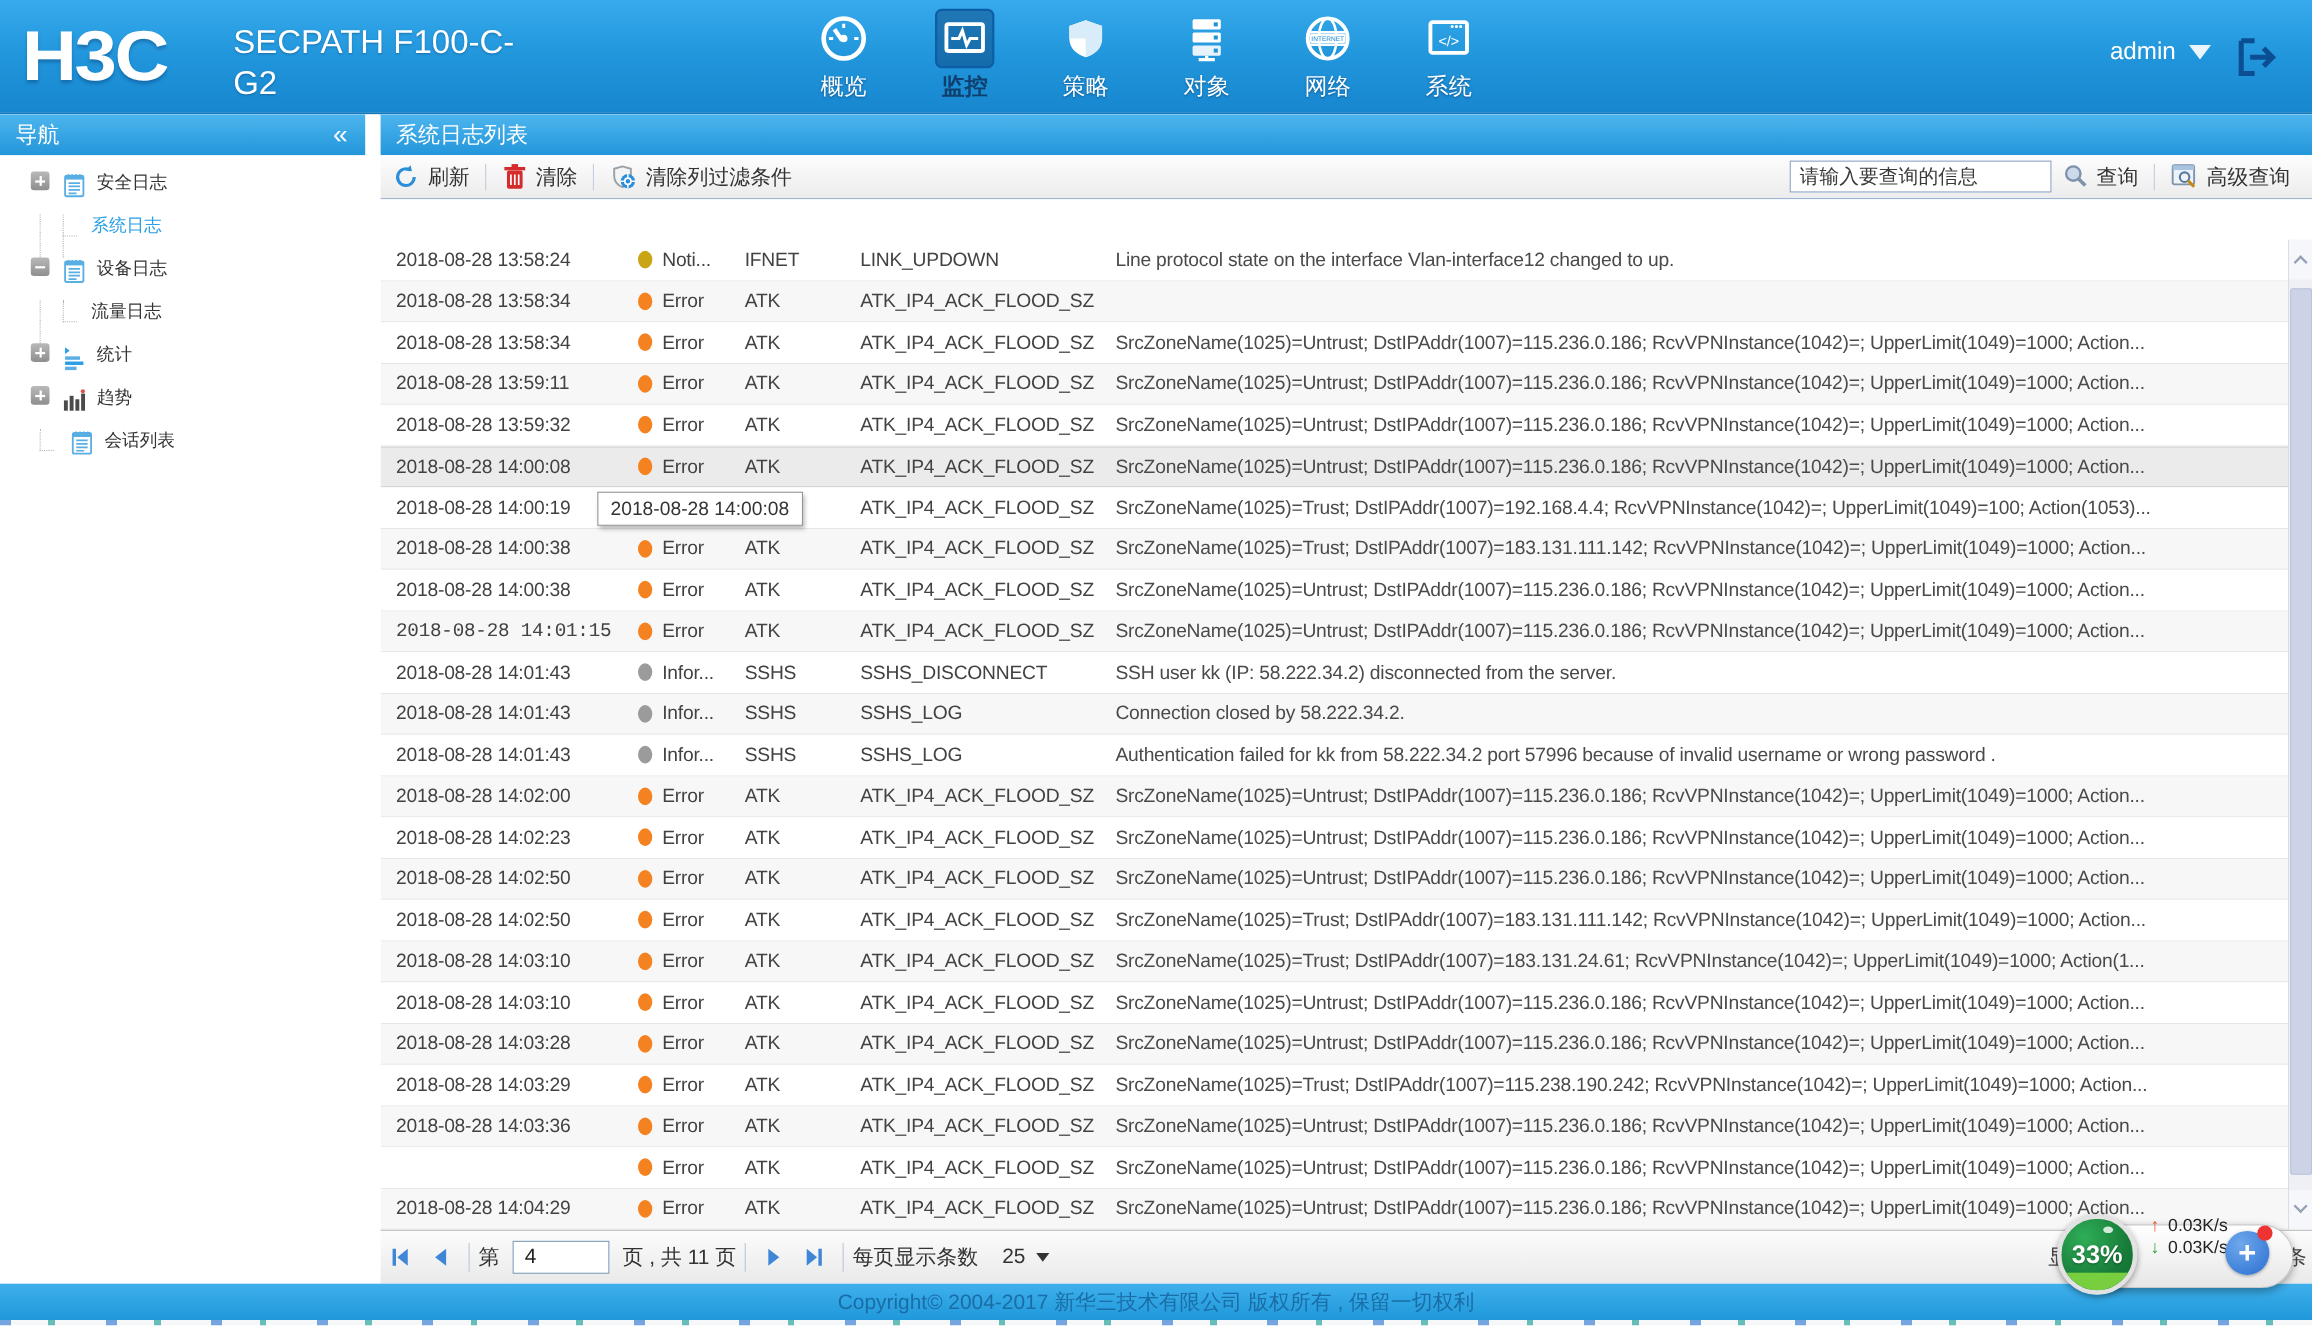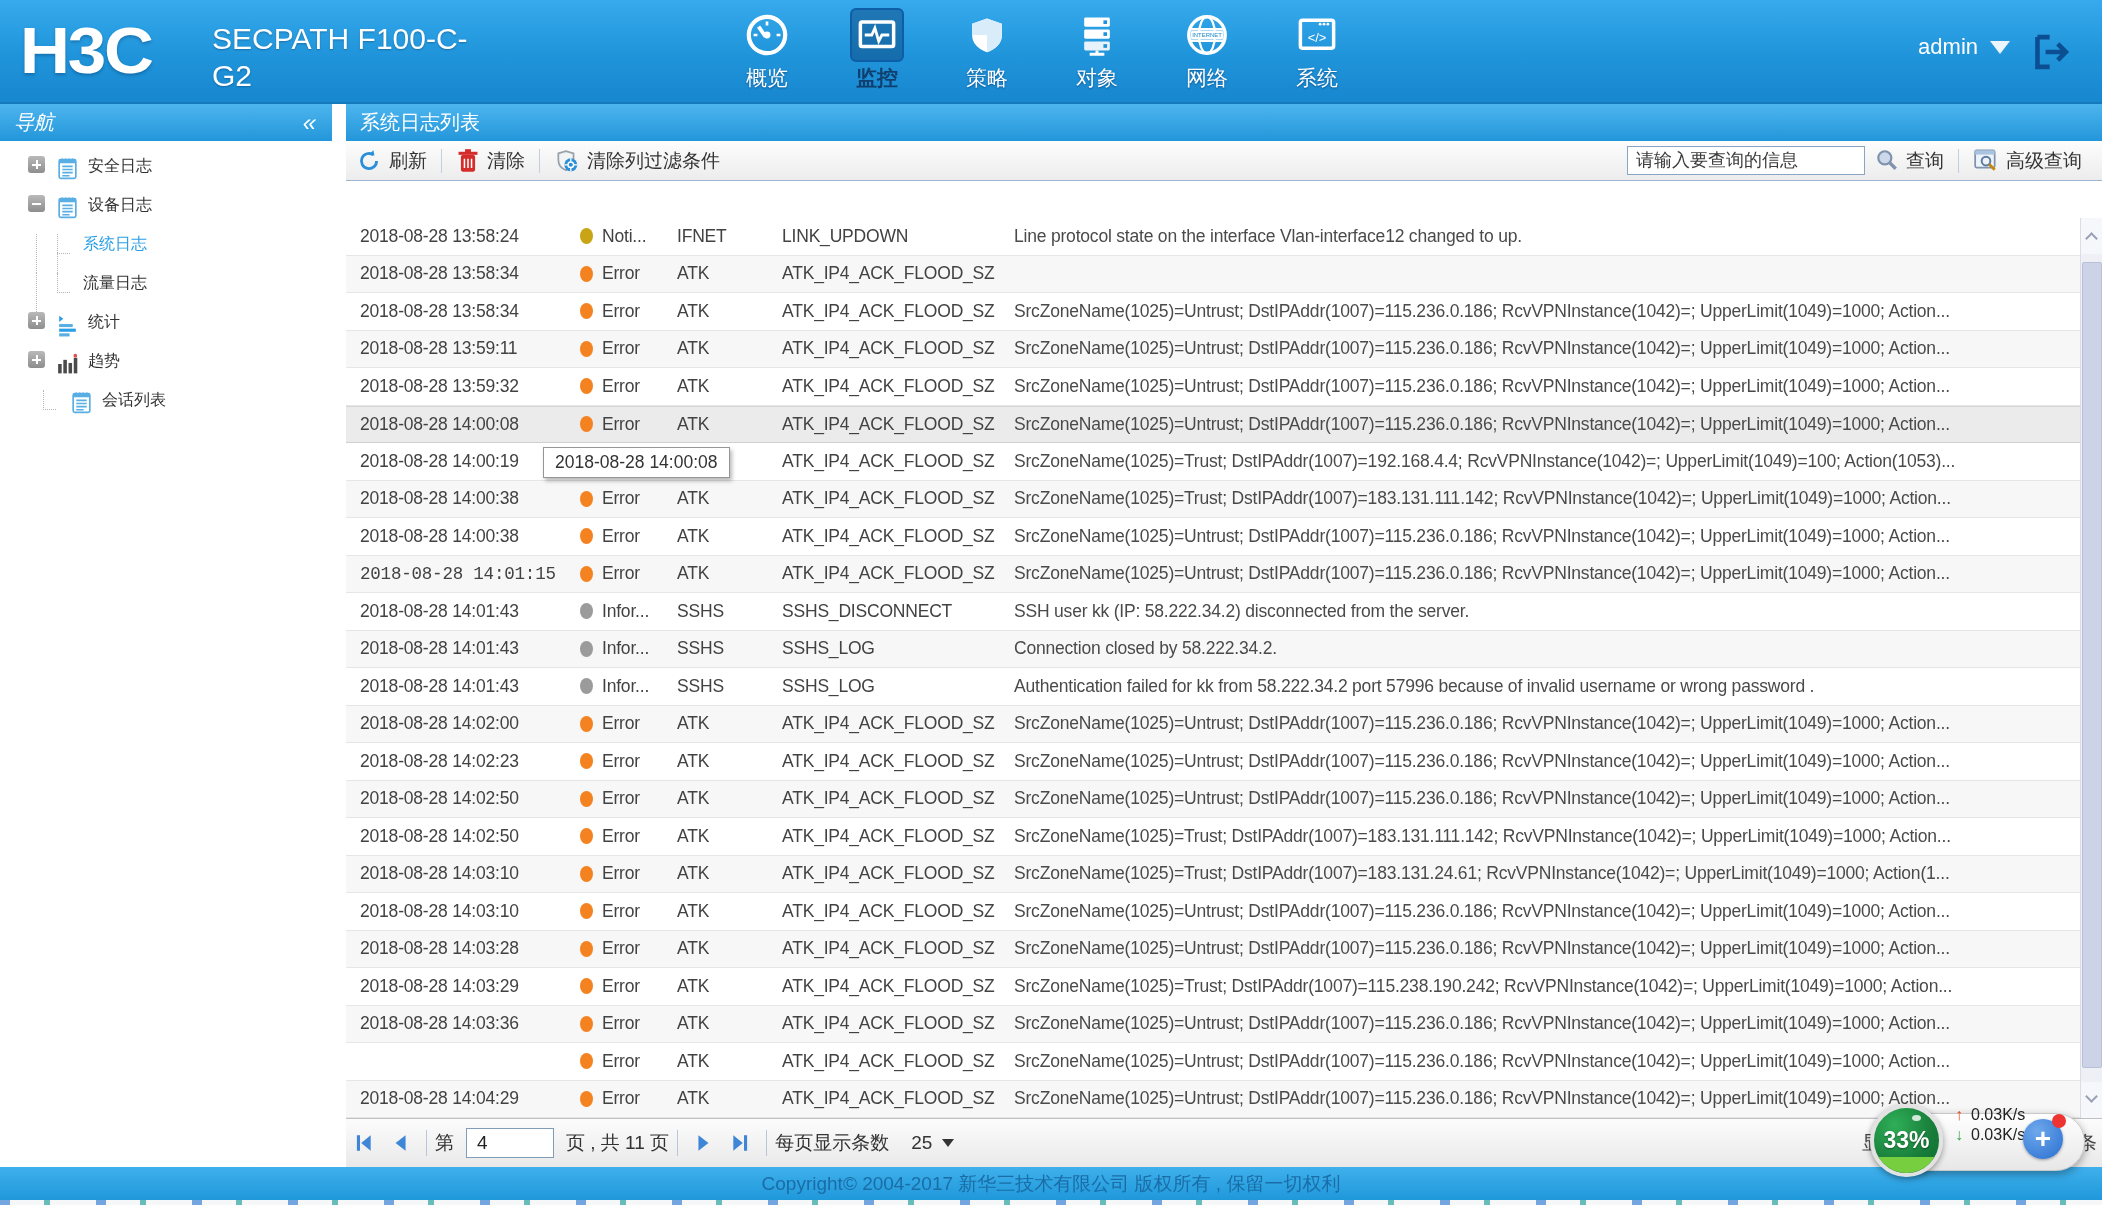--- a/index.html
+++ b/index.html
@@ -21,21 +21,21 @@
   .nav-label { margin-top:2px; font-size:21px; color:#fff; text-shadow:0 1px 2px rgba(0,40,90,.55); }
   .nav-item.active .nav-label { color:#0f3f6e; text-shadow:none; font-weight:bold; }
   .userbox { position:absolute; right:92px; top:34px; display:flex; align-items:center; gap:12px; cursor:pointer; }
   .user-name { color:#fff; font-size:22px; }
   .caret-down { width:0; height:0; border-left:10px solid transparent; border-right:10px solid transparent; border-top:13px solid #eaf5fd; }
   .logoutbox { position:absolute; right:28px; top:30px; cursor:pointer; }
 
   
   .sidebar { position:absolute; left:0; top:104px; width:345px; height:1063px; background:#fff; }
   .side-hdr { position:absolute; left:0; top:0; width:332px; height:37px;
-    background:linear-gradient(180deg,#4db5ee,#2396da); color:#fff; display:flex; align-items:center;font-style:italic; }
+    background:linear-gradient(180deg,#4db5ee,#2396da); color:#fff; display:flex; align-items:center; }
   .side-hdr-title { font-size:20px; margin-left:14px; flex:1; }
   .side-collapse { font-size:24px; margin-right:16px; cursor:pointer; line-height:20px; }
   .tree { position:absolute; left:0; top:52px; width:332px; }
   .tree-row { height:39px; display:flex; align-items:flex-start; font-size:16px; color:#333; cursor:pointer; }
   .expander { width:17px; height:17px; border-radius:3px; background:linear-gradient(180deg,#b9b9b9,#8e8e8e);
     position:relative; flex:0 0 17px; margin-right:10px; }
   .expander::before { content:''; position:absolute; left:4px; top:7.5px; width:9px; height:2px; background:#fff; }
   .expander.plus::after { content:''; position:absolute; left:7.5px; top:4px; width:2px; height:9px; background:#fff; }
   .vline { width:1px; height:39px; border-left:1px dotted #b3b3b3; margin-right:20px; flex:0 0 1px; }
   .elbow { width:16px; height:39px; position:relative; margin-right:10px; flex:0 0 16px; }
@@ -220,34 +220,34 @@
         <div class="tree-row" style="padding-left: 28px;">
           <span class="expander plus"></span>
           <span class="tree-icon"><svg width="25" height="26" viewBox="0 0 24 24">
               <rect x="4" y="3" width="16" height="18" rx="1.5" fill="#fff" stroke="#59aee4" stroke-width="1.6"></rect>
               <rect x="4" y="3" width="16" height="3.5" fill="#59aee4"></rect>
               <path d="M7 1.8 v2 M10.3 1.8 v2 M13.6 1.8 v2 M17 1.8 v2" stroke="#59aee4" stroke-width="1.4"></path>
               <path d="M7 9.5 h10 M7 12.5 h10 M7 15.5 h10 M7 18.5 h7" stroke="#59aee4" stroke-width="1.5"></path>
             </svg></span>
           <span class="tree-label">安全日志</span>
         </div>
+        <div class="tree-row" style="padding-left: 36px;">
+          <span class="vline"></span>
+          <span class="elbow mid"></span>
+          <span class="tree-label selected">系统日志</span>
+        </div>
         <div class="tree-row" style="padding-left: 28px;">
           <span class="expander minus"></span>
           <span class="tree-icon"><svg width="25" height="26" viewBox="0 0 24 24">
               <rect x="4" y="3" width="16" height="18" rx="1.5" fill="#fff" stroke="#59aee4" stroke-width="1.6"></rect>
               <rect x="4" y="3" width="16" height="3.5" fill="#59aee4"></rect>
               <path d="M7 1.8 v2 M10.3 1.8 v2 M13.6 1.8 v2 M17 1.8 v2" stroke="#59aee4" stroke-width="1.4"></path>
               <path d="M7 9.5 h10 M7 12.5 h10 M7 15.5 h10 M7 18.5 h7" stroke="#59aee4" stroke-width="1.5"></path>
             </svg></span>
           <span class="tree-label">设备日志</span>
-        </div>
-        <div class="tree-row" style="padding-left: 36px;">
-          <span class="vline"></span>
-          <span class="elbow mid"></span>
-          <span class="tree-label selected">系统日志</span>
         </div>
         <div class="tree-row" style="padding-left: 36px;">
           <span class="vline"></span>
           <span class="elbow last"></span>
           <span class="tree-label">流量日志</span>
         </div>
         <div class="tree-row" style="padding-left: 28px;">
           <span class="expander plus"></span>
           <span class="tree-icon"><svg width="25" height="26" viewBox="0 0 24 24">
               <path d="M4 3 L8 6 L4 9 Z" fill="#2a9fe5"></path>
@@ -261,21 +261,21 @@
           <span class="expander plus"></span>
           <span class="tree-icon"><svg width="25" height="26" viewBox="0 0 24 24">
               <rect x="3" y="12" width="3.4" height="9" fill="#4a4a4a"></rect>
               <rect x="8" y="8" width="3.4" height="13" fill="#4a4a4a"></rect>
               <rect x="13" y="11" width="3.4" height="10" fill="#4a4a4a"></rect>
               <rect x="18" y="6" width="3.4" height="15" fill="#4a4a4a"></rect>
               <circle cx="19.5" cy="4" r="1.8" fill="#e05050"></circle>
             </svg></span>
           <span class="tree-label">趋势</span>
         </div>
-        <div class="tree-row" style="padding-left: 20px; margin-left: 23px;">
+        <div class="tree-row" style="padding-left: 36px;">
           <span class="elbow last"></span>
           <span class="tree-icon"><svg width="25" height="26" viewBox="0 0 24 24">
               <rect x="4" y="3" width="16" height="18" rx="1.5" fill="#fff" stroke="#59aee4" stroke-width="1.6"></rect>
               <rect x="4" y="3" width="16" height="3.5" fill="#59aee4"></rect>
               <path d="M7 1.8 v2 M10.3 1.8 v2 M13.6 1.8 v2 M17 1.8 v2" stroke="#59aee4" stroke-width="1.4"></path>
               <path d="M7 9.5 h10 M7 12.5 h10 M7 15.5 h10 M7 18.5 h7" stroke="#59aee4" stroke-width="1.5"></path>
             </svg></span>
           <span class="tree-label">会话列表</span>
         </div>
       </div>

